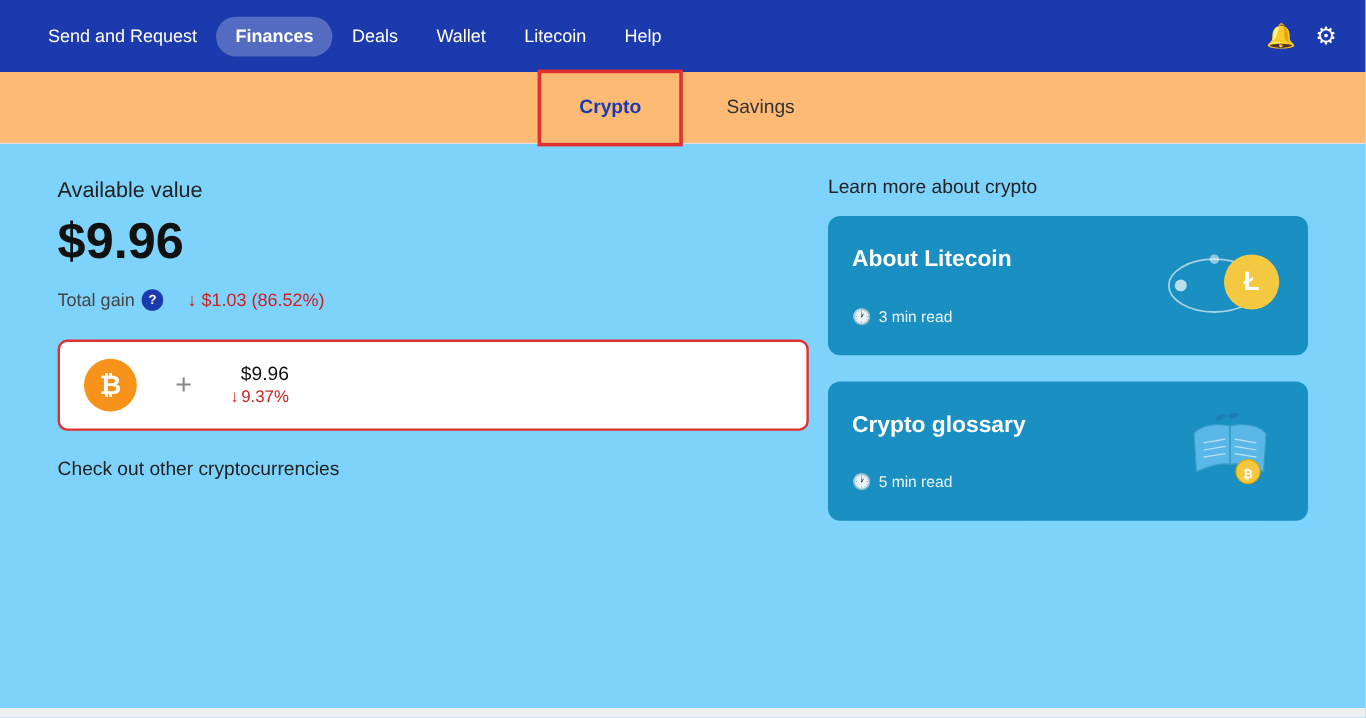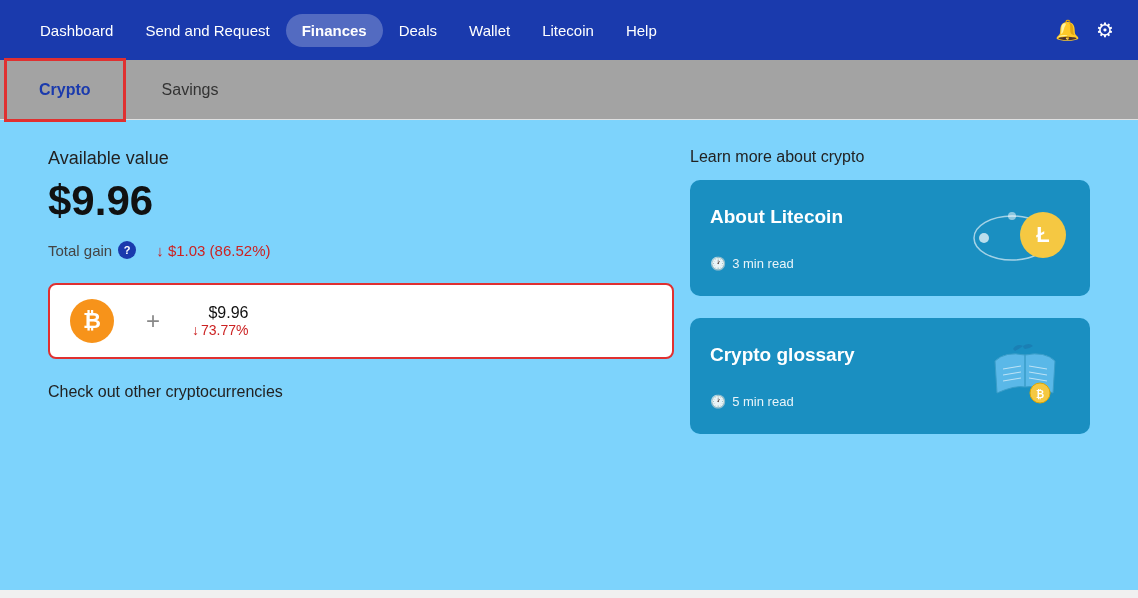--- a/index.html
+++ b/index.html
@@ -37,23 +37,24 @@
       cursor: pointer;
       background: none;
       border: none;
       display: flex;
       align-items: center;
       justify-content: center;
     }
 
     
     .tabs-row {
-      background: #a3a3a3;
-      display: flex;
-      align-items: center;
+      background: #fdba74;
+      display: flex;
+      align-items: center;
+      justify-content: center;
       padding: 0;
       height: 60px;
       border-bottom: 1px solid #e0e0e0;
     }
     .tab {
       font-size: 16px;
       padding: 20px 32px;
       cursor: pointer;
       color: #333;
       position: relative;
@@ -270,21 +271,20 @@
     }
     .book-svg {
       width: 80px;
       height: 70px;
     }
   </style>
 </head>
 <body>
 
 <nav class="navbar">
-  <div class="nav-item">Dashboard</div>
   <div class="nav-item">Send and Request</div>
   <div class="nav-item active">Finances</div>
   <div class="nav-item">Deals</div>
   <div class="nav-item">Wallet</div>
   <div class="nav-item">Litecoin</div>
   <div class="nav-item">Help</div>
   <div class="nav-spacer"></div>
   <div class="nav-icons">
     <button class="nav-icon-btn">🔔</button>
     <button class="nav-icon-btn">⚙</button>
@@ -310,21 +310,21 @@
       <div class="gain-value">$1.03 (86.52%)</div>
     </div>
 
     <div class="crypto-card">
       <div class="btc-icon">₿</div>
       <div class="btc-plus">+</div>
       <div class="btc-values">
         <span class="btc-amount">$9.96</span>
         <span class="btc-change">
           <span>↓</span>
-          <span>73.77%</span>
+          <span>9.37%</span>
         </span>
       </div>
     </div>
 
     <div class="check-other-label">Check out other cryptocurrencies</div>
   </div>
 
   <div class="right-panel">
     <div class="learn-label">Learn more about crypto</div>
 

